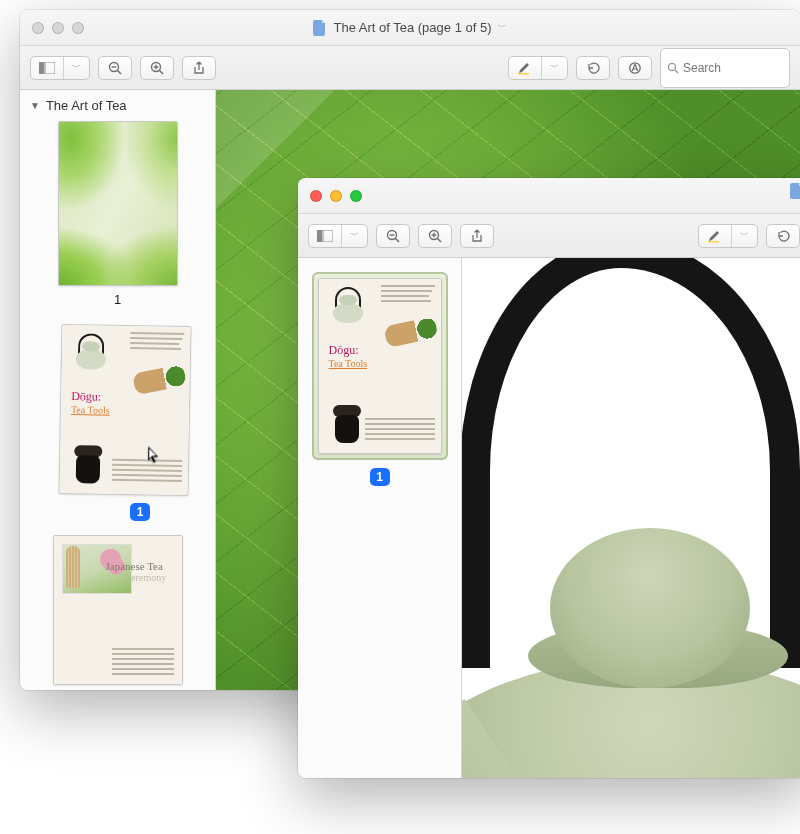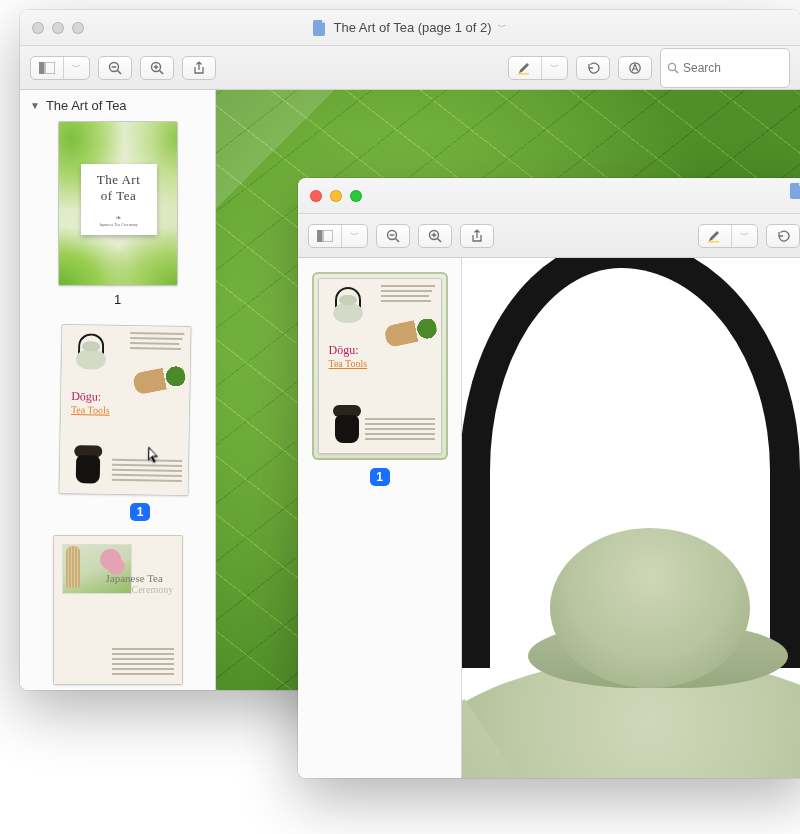--- a/index.html
+++ b/index.html
@@ -230,24 +230,24 @@
     radial-gradient(circle at 70% 30%, #e6a2b5 0 10px, transparent 11px),
     radial-gradient(circle at 78% 44%, #e6a2b5 0 8px,  transparent 9px),
     linear-gradient(160deg, #dbe3c9 0%, #cad9b2 50%, #94bd64 100%);
   border:1px solid #ddd;
 }
 .cerem .whisk {
   position:absolute; left:12px; top:10px; width:14px; height:42px;
   background: repeating-linear-gradient(90deg,#cbb07c 0 2px,#dcc89b 2px 3px);
   border-radius:6px 6px 2px 2px;
 }
-.cerem .title { position:absolute; left:52px; top:36px;
+.cerem .title { position:absolute; left:52px; top:24px;
   font-family:Georgia,serif; color:#7f7a6f; }
 .cerem .title .l1 { font-size:11px; }
-.cerem .title .l2 { font-size:10px; color:#bfb9aa; margin-left:26px; }
+.cerem .title .l2 { font-size:10px; color:#bfb9aa; margin-left:19px; }
 .cerem .col { position:absolute; right:8px; bottom:6px; width:62px; }
 .cerem .col i { display:block; height:2px; background:#bdb6a7; margin-bottom:3px; }
 .cerem .glyph { position:absolute; left:10px; bottom:8px;
   font-size:14px; color:#2b2b2b; font-family:serif; writing-mode:vertical-rl; }
 
 
 .viewer {
   flex:1; position:relative; overflow:hidden;
   background:
     linear-gradient(135deg, rgba(255,255,255,.15) 0 10%, transparent 10%),
@@ -324,21 +324,21 @@
       <div class="tl gray"></div>
       <div class="tl gray"></div>
     </div>
     <div class="title">
       <span class="doc-icon">
         <svg width="14" height="16" viewBox="0 0 14 16">
             <path fill="#7aa7e0" d="M2 0h7l3 3v11a2 2 0 0 1-2 2H2a2 2 0 0 1-2-2V2a2 2 0 0 1 2-2z"></path>
             <path fill="#cfe0f7" d="M9 0v3h3z"></path>
           </svg>
       </span>
-      <span>The Art of Tea (page 1 of 2)</span>
+      <span>The Art of Tea (page 1 of 5)</span>
       <span class="chev">﹀</span>
     </div>
   </div>
 
   <div class="toolbar">
     <div class="tbtn-group">
       <div class="seg">
         <svg width="16" height="12" viewBox="0 0 16 12">
             <rect x="0" y="0" width="5" height="12" fill="#8a8a8a"></rect>
             <rect x="6" y="0" width="10" height="12" fill="none" stroke="#8a8a8a"></rect>
@@ -411,25 +411,20 @@
     <div class="sidebar">
       <div class="sidebar-head">
         <span class="tri">▼</span>
         <span>The Art of Tea</span>
       </div>
 
       <div class="thumb-col">
 
         <div class="thumb cover">
           <div class="leaves"></div>
-          <div class="label-card">
-            <div class="t1">The Art</div>
-            <div class="t1">of Tea</div>
-            <div class="sub">Japanese Tea Ceremony</div>
-          </div>
         </div>
         <div class="page-num">1</div>
 
         <div class="thumb page offset-right" style="transform:rotate(1deg)">
           <div class="dogu">
             <div class="kettle">
                 <div class="handle"></div>
                 <div class="pot"></div>
                 <div class="lid"></div>
               </div>

